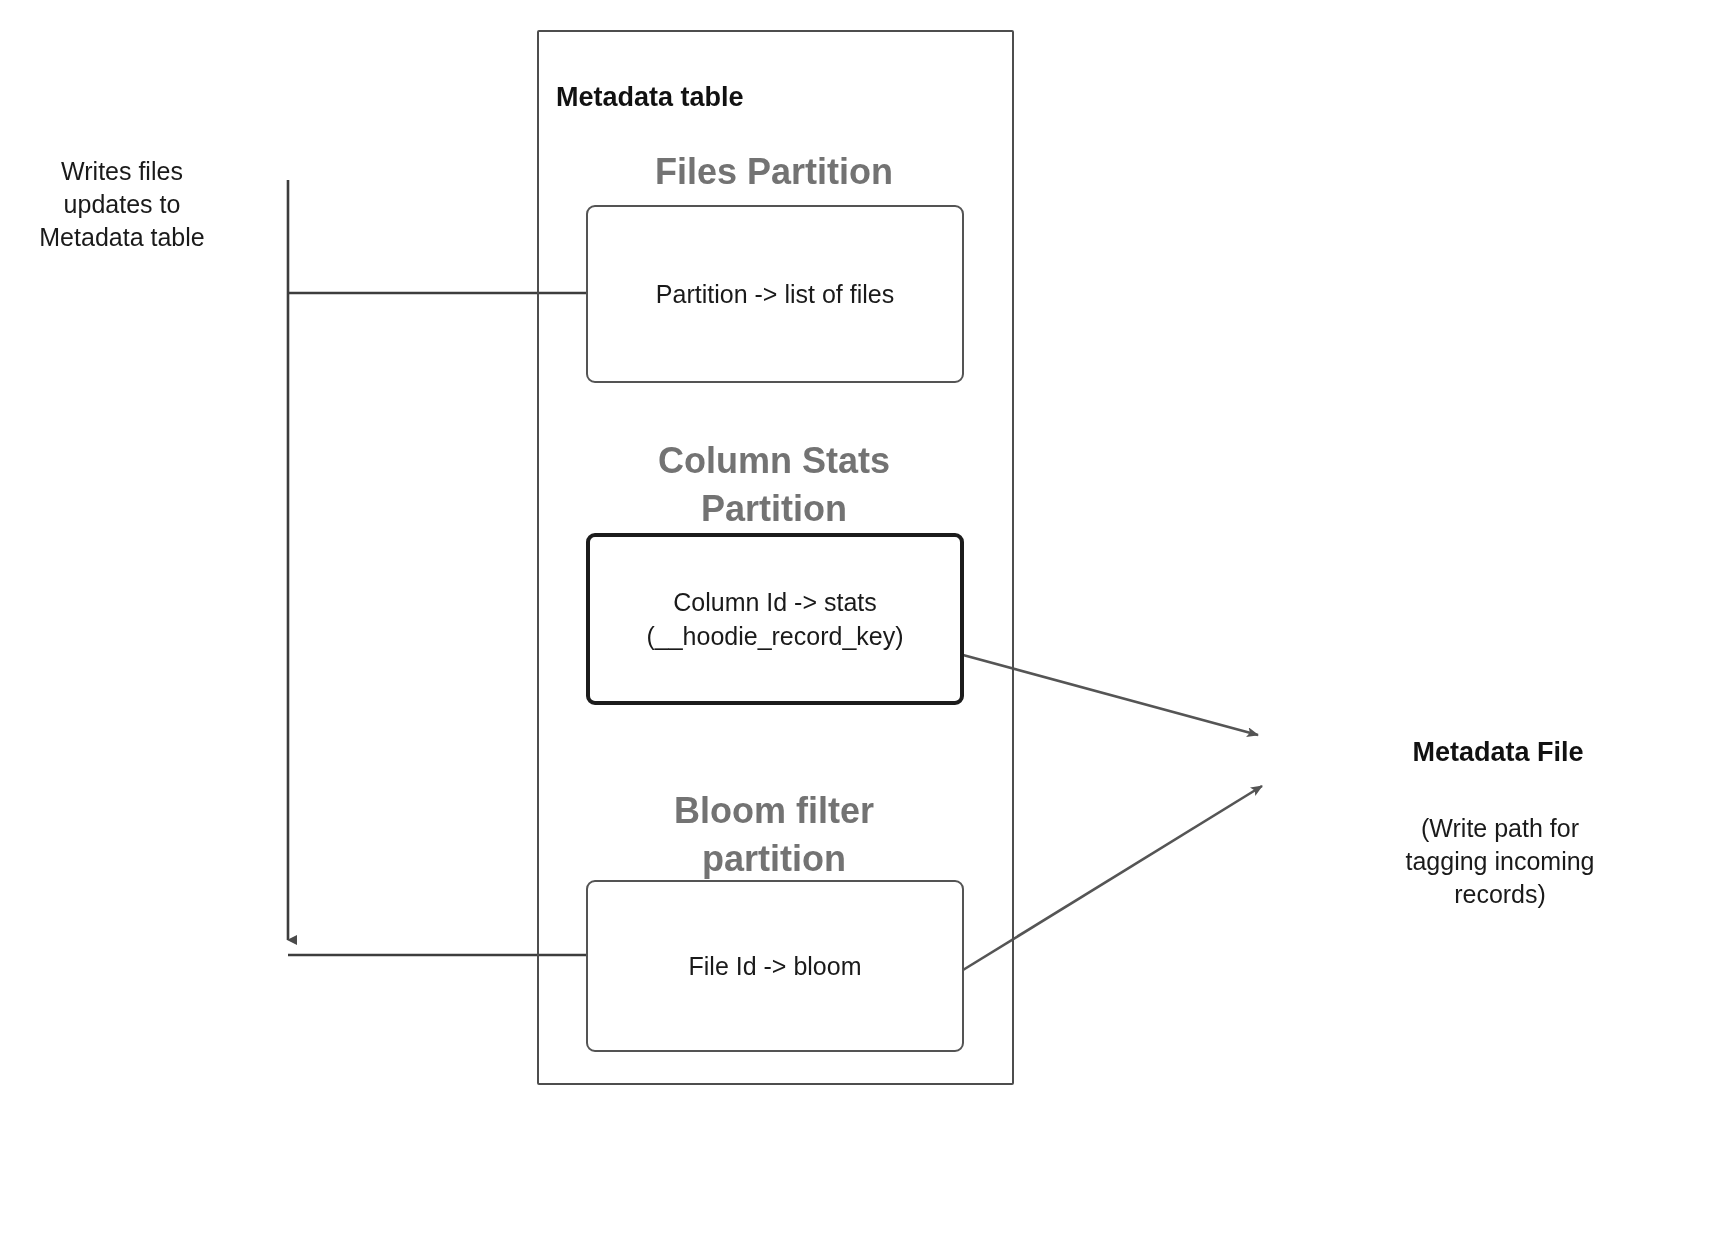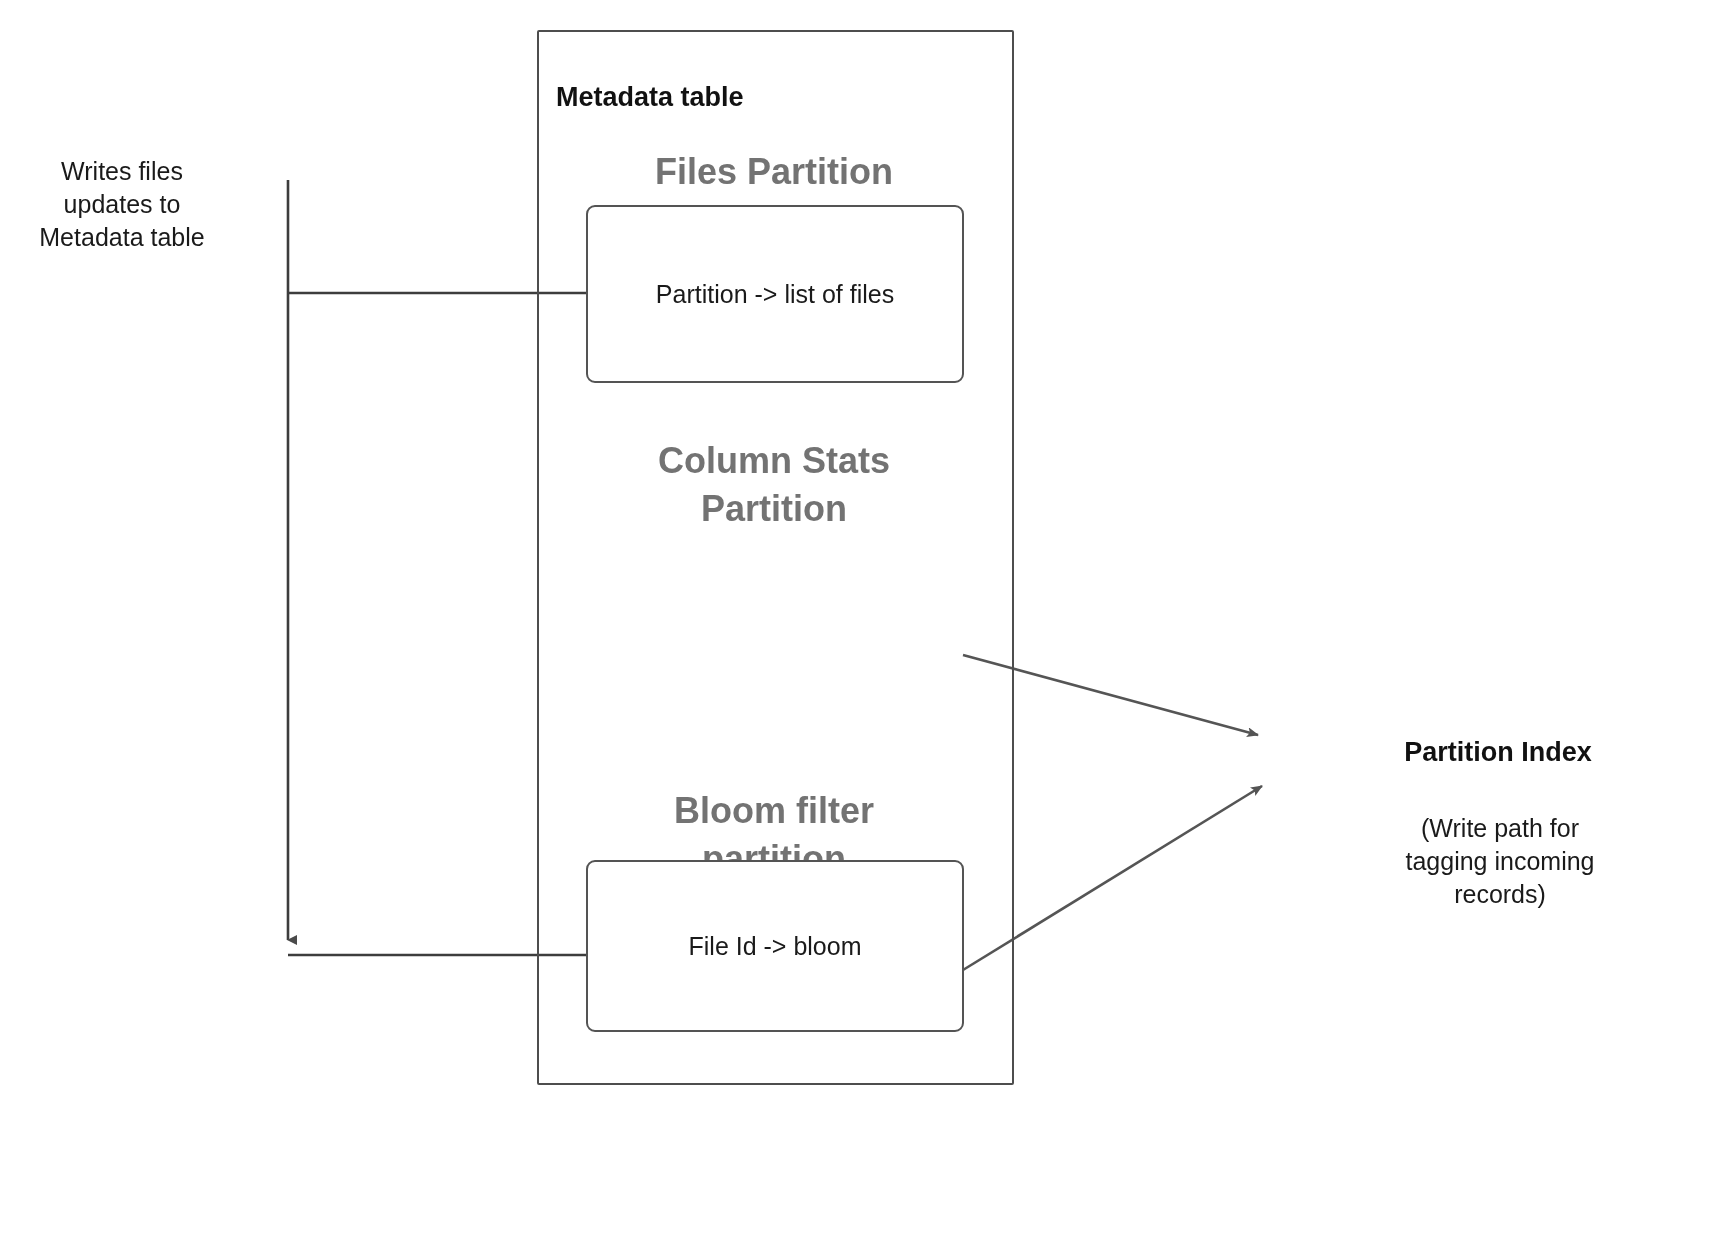--- a/index.html
+++ b/index.html
@@ -75,21 +75,21 @@
     position: absolute;
     left: 586px;
     width: 378px;
     border: 2.5px solid #545454;
     border-radius: 9px;
     background: #ffffff;
     box-sizing: border-box;
   }
   #files-box    { top: 205px;  height: 178px; padding-left: 7px; }
   #colstats-box { top: 533px;  height: 172px; border-width: 4px; border-color: #1c1c1c; }
-  #bloom-box    { top: 860px;  height: 172px; }
+  #bloom-box    { top: 880px;  height: 172px; }
   .inner-box-text {
     position: absolute;
     left: 0;
     right: 0;
     top: 50%;
     transform: translateY(-50%);
     text-align: center;
     font-size: 25px;
     line-height: 1.36;
     color: #1a1a1a;
@@ -159,27 +159,31 @@
 
   <div class="lbl section-title" id="files-partition-title">Files Partition</div>
 
   <div class="inner-box" id="files-box">
     <div class="inner-box-text">Partition -&gt; list of files</div>
   </div>
 
   <div class="lbl section-title" id="colstats-partition-title">Column Stats
 Partition</div>
 
+  <div class="inner-box" id="colstats-box">
+    <div class="inner-box-text">Column Id  -&gt; stats
+(__hoodie_record_key)</div>
+  </div>
 
   <div class="lbl section-title" id="bloom-partition-title">Bloom filter
 partition</div>
 
   <div class="inner-box" id="bloom-box">
     <div class="inner-box-text">File Id -&gt; bloom</div>
   </div>
 
-  <div class="lbl" id="metadata-index-title">Partition Index</div>
+  <div class="lbl" id="metadata-index-title">Metadata File</div>
 
   <div class="lbl" id="metadata-index-note">(Write path for
 tagging incoming
 records)</div>
 
 </div>
 
 </body></html>

